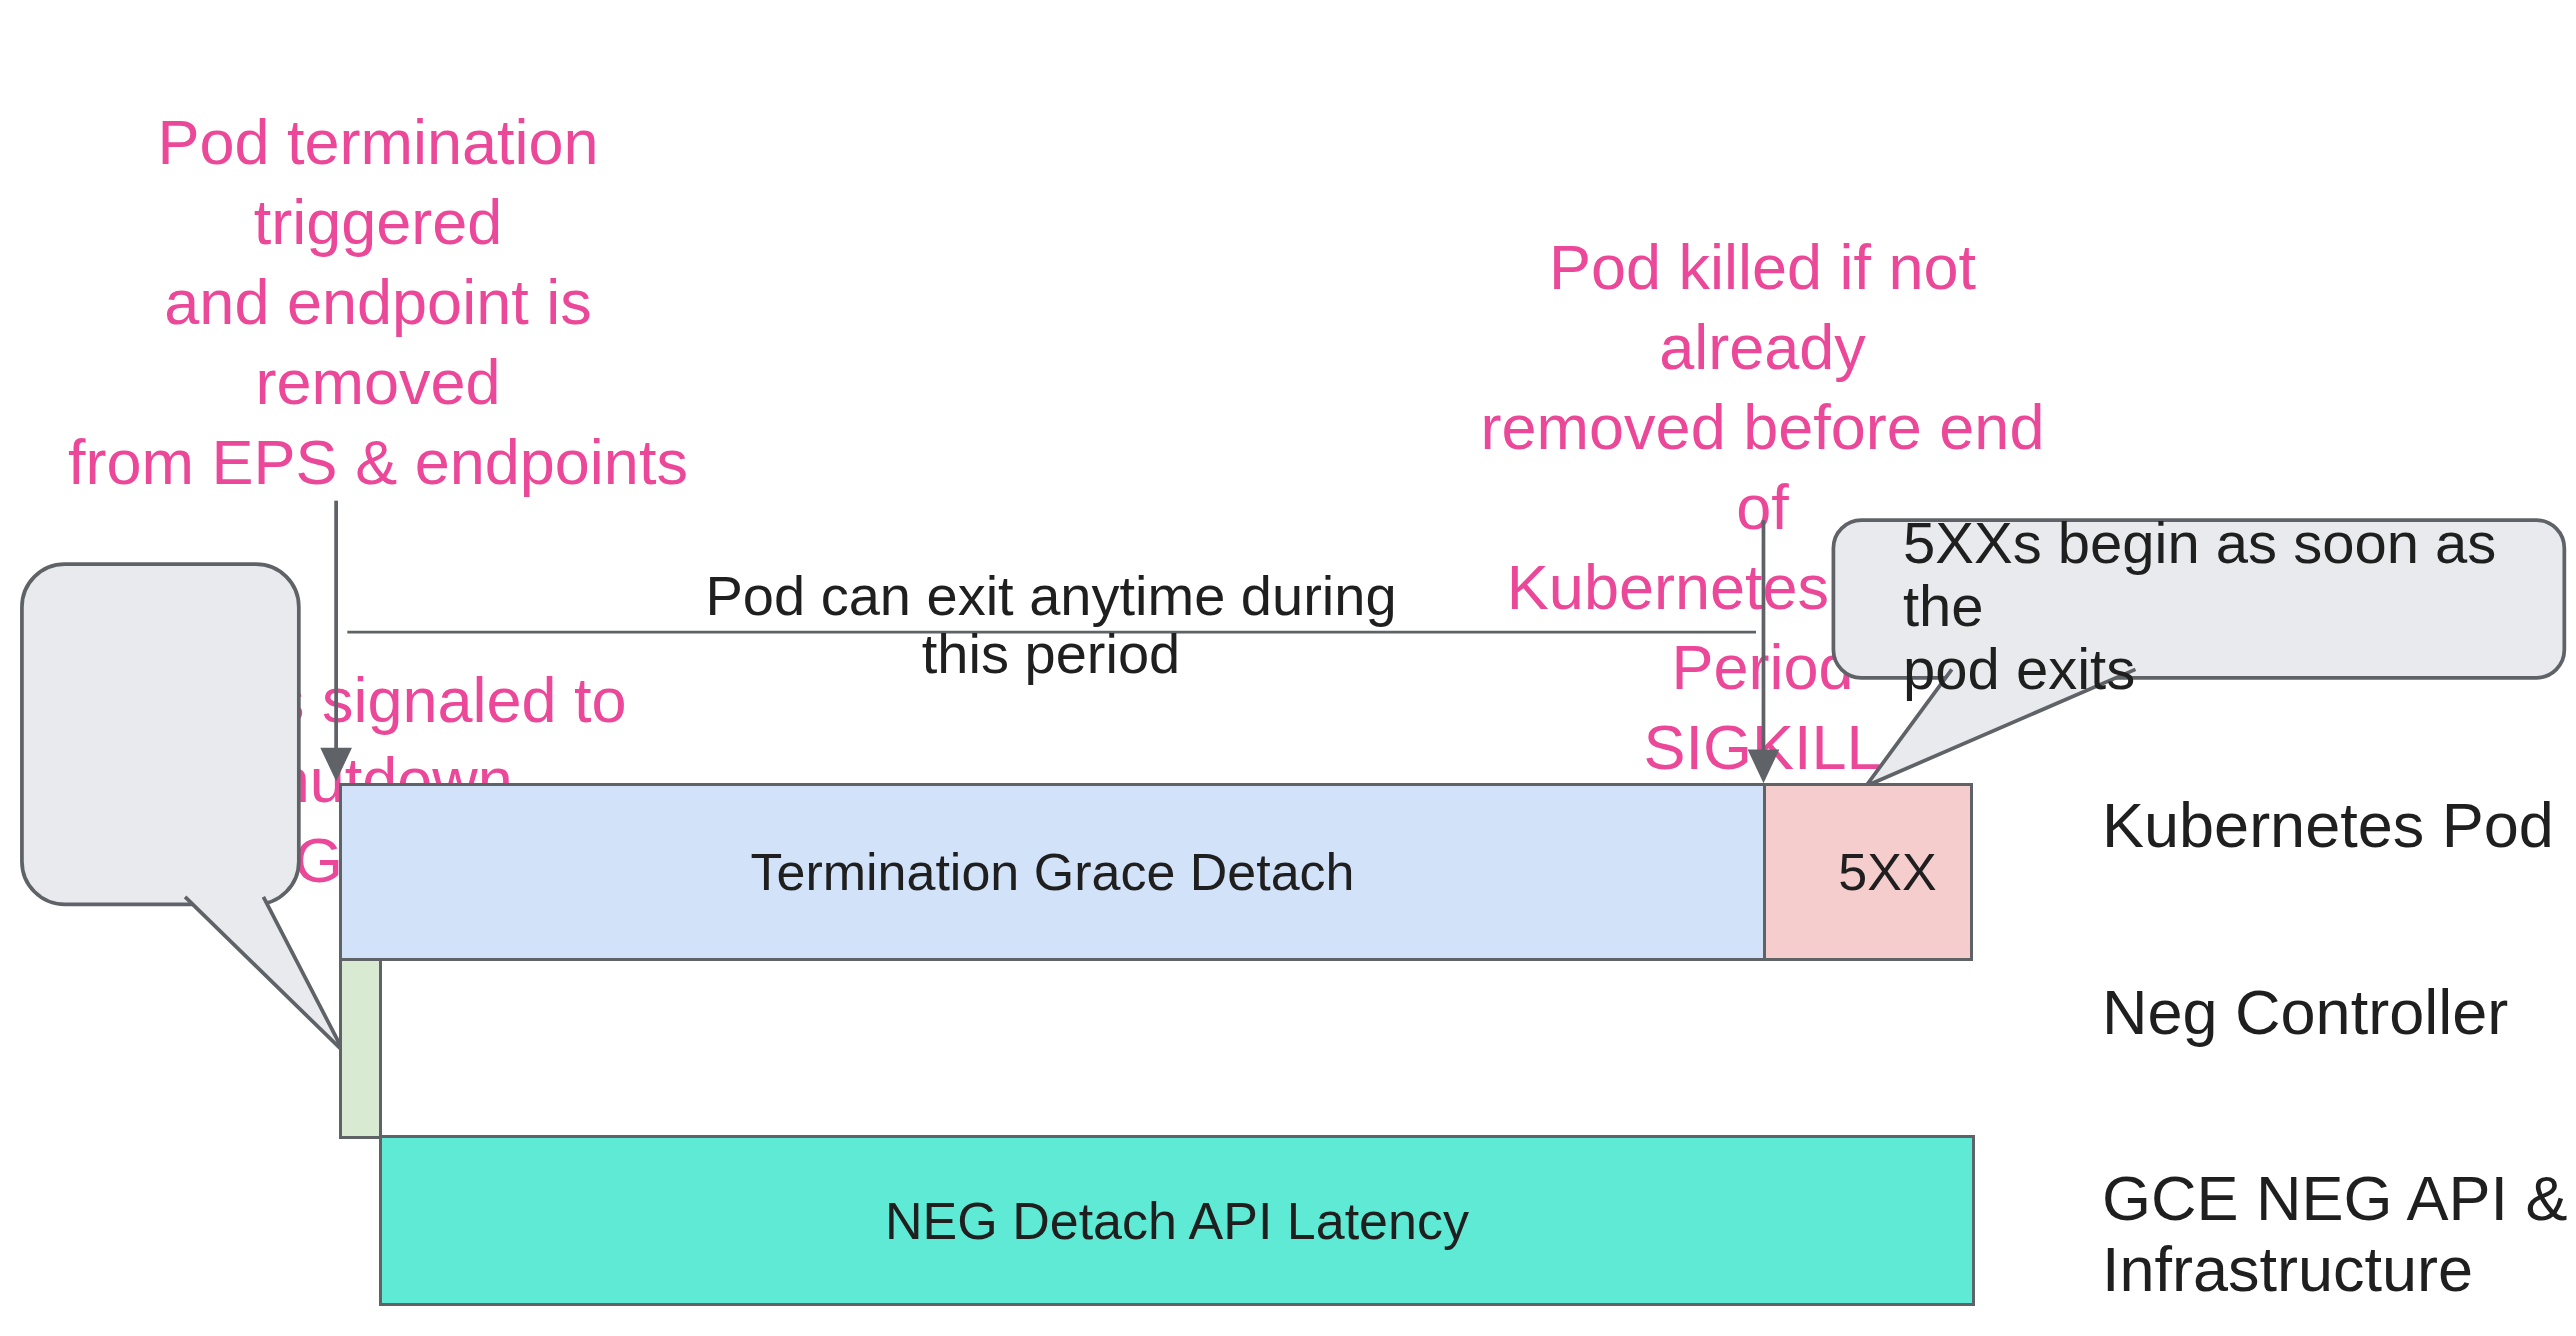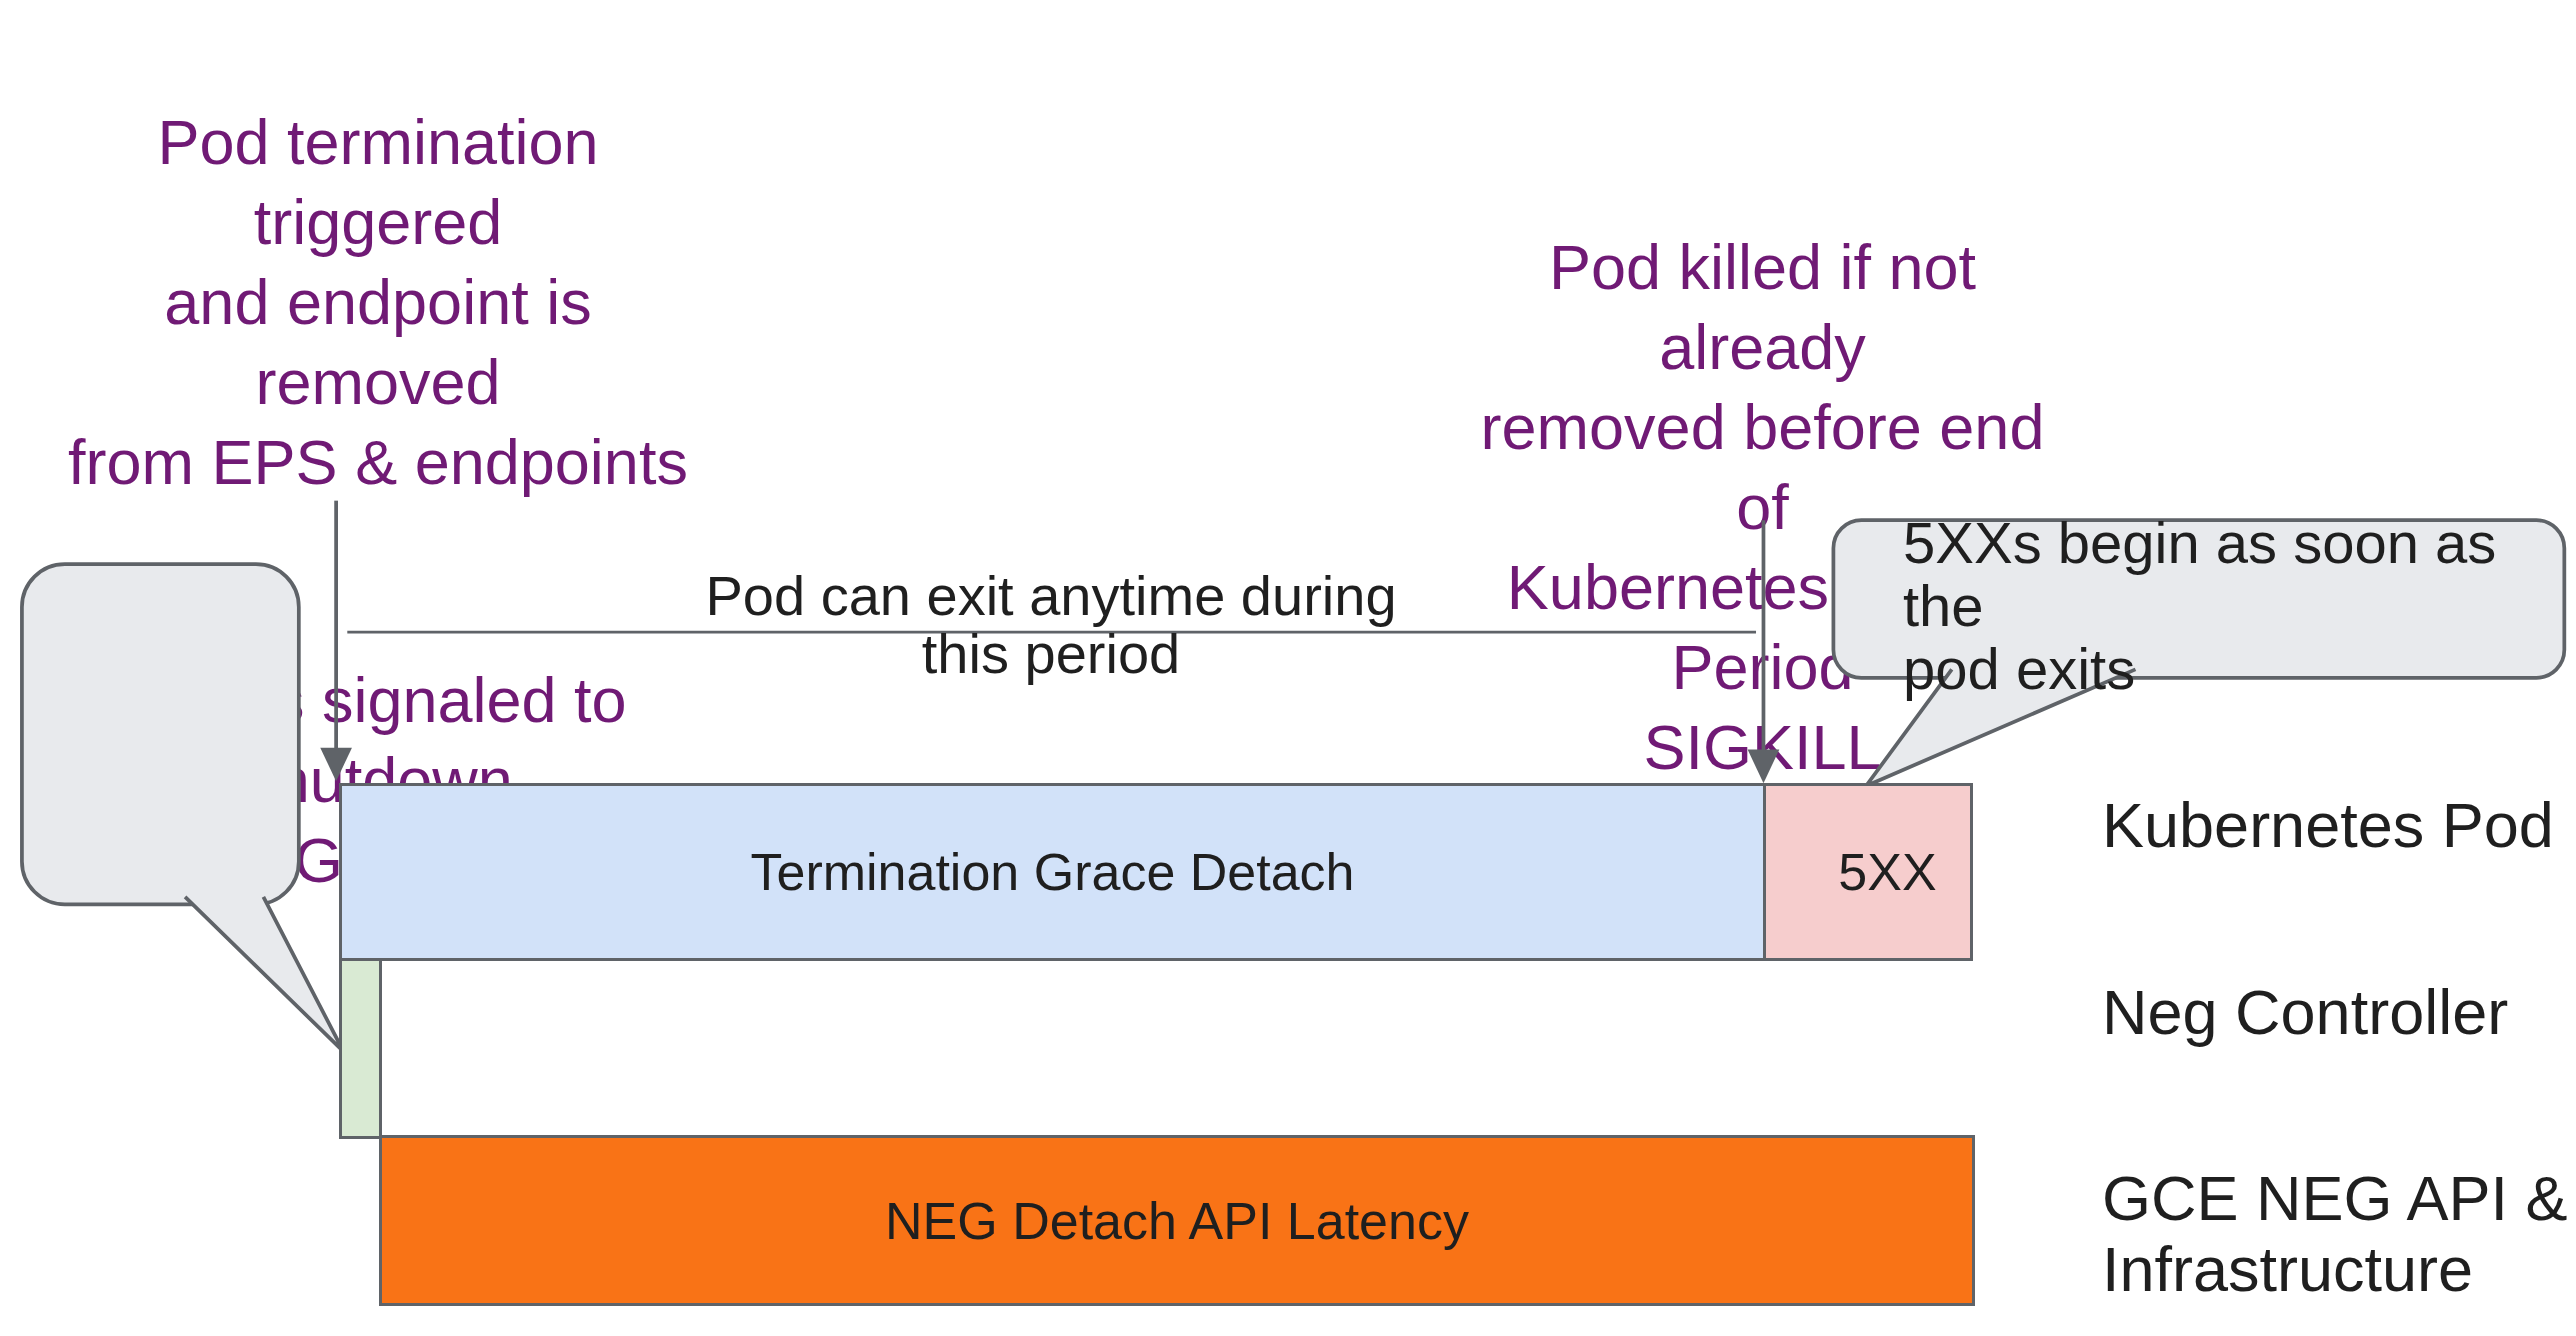--- a/index.html
+++ b/index.html
@@ -6,21 +6,21 @@
   body {
     width:2576px; height:1336px;
     font-family:"Liberation Sans", sans-serif;
     color:#1f1f1f;
   }
   .canvas { position:relative; width:2576px; height:1336px; overflow:hidden; background:#ffffff; }
 
   .annot {
     position:absolute; text-align:center;
     font-size:63px; line-height:80px;
-    white-space:pre-line; color:#701a75;
+    white-space:pre-line; color:#ec4899;
   }
   .annot p { margin:0; }
   .annot.left  { left:56px;  top:22.4px;  width:644px; }
   .annot.left p + p { margin-top:78px; }
   .annot.right { left:1450px; top:147px; width:625px; }
 
   .svg-layer { position:absolute; left:0; top:0; width:2576px; height:1336px; }
 
   .callout-text {
     position:absolute; white-space:pre-line; color:#1f1f1f;
@@ -104,21 +104,21 @@
   <div class="bar tgp" style="background-color: rgb(210, 226, 249);">
     <span>Termination Grace Detach</span>
   </div>
 
   <div class="bar fivexx" style="background-color: rgb(246, 205, 205);">
     <span>5XX</span>
   </div>
 
   <div class="bar detach-req" style="background-color: rgb(217, 234, 211);"></div>
 
-  <div class="bar api-latency" style="background-color: #f97316; text-align: center;">
+  <div class="bar api-latency" style="background-color: #5eead4; text-align: center;">
     <span>NEG Detach API Latency</span>
   </div>
 
   <div class="lane-label lane-neg">Neg Controller</div>
   <div class="lane-label lane-pod">Kubernetes Pod</div>
   <div class="lane-label lane-gce">GCE NEG API &amp;
 Infrastructure</div>
 
 </div>
 

